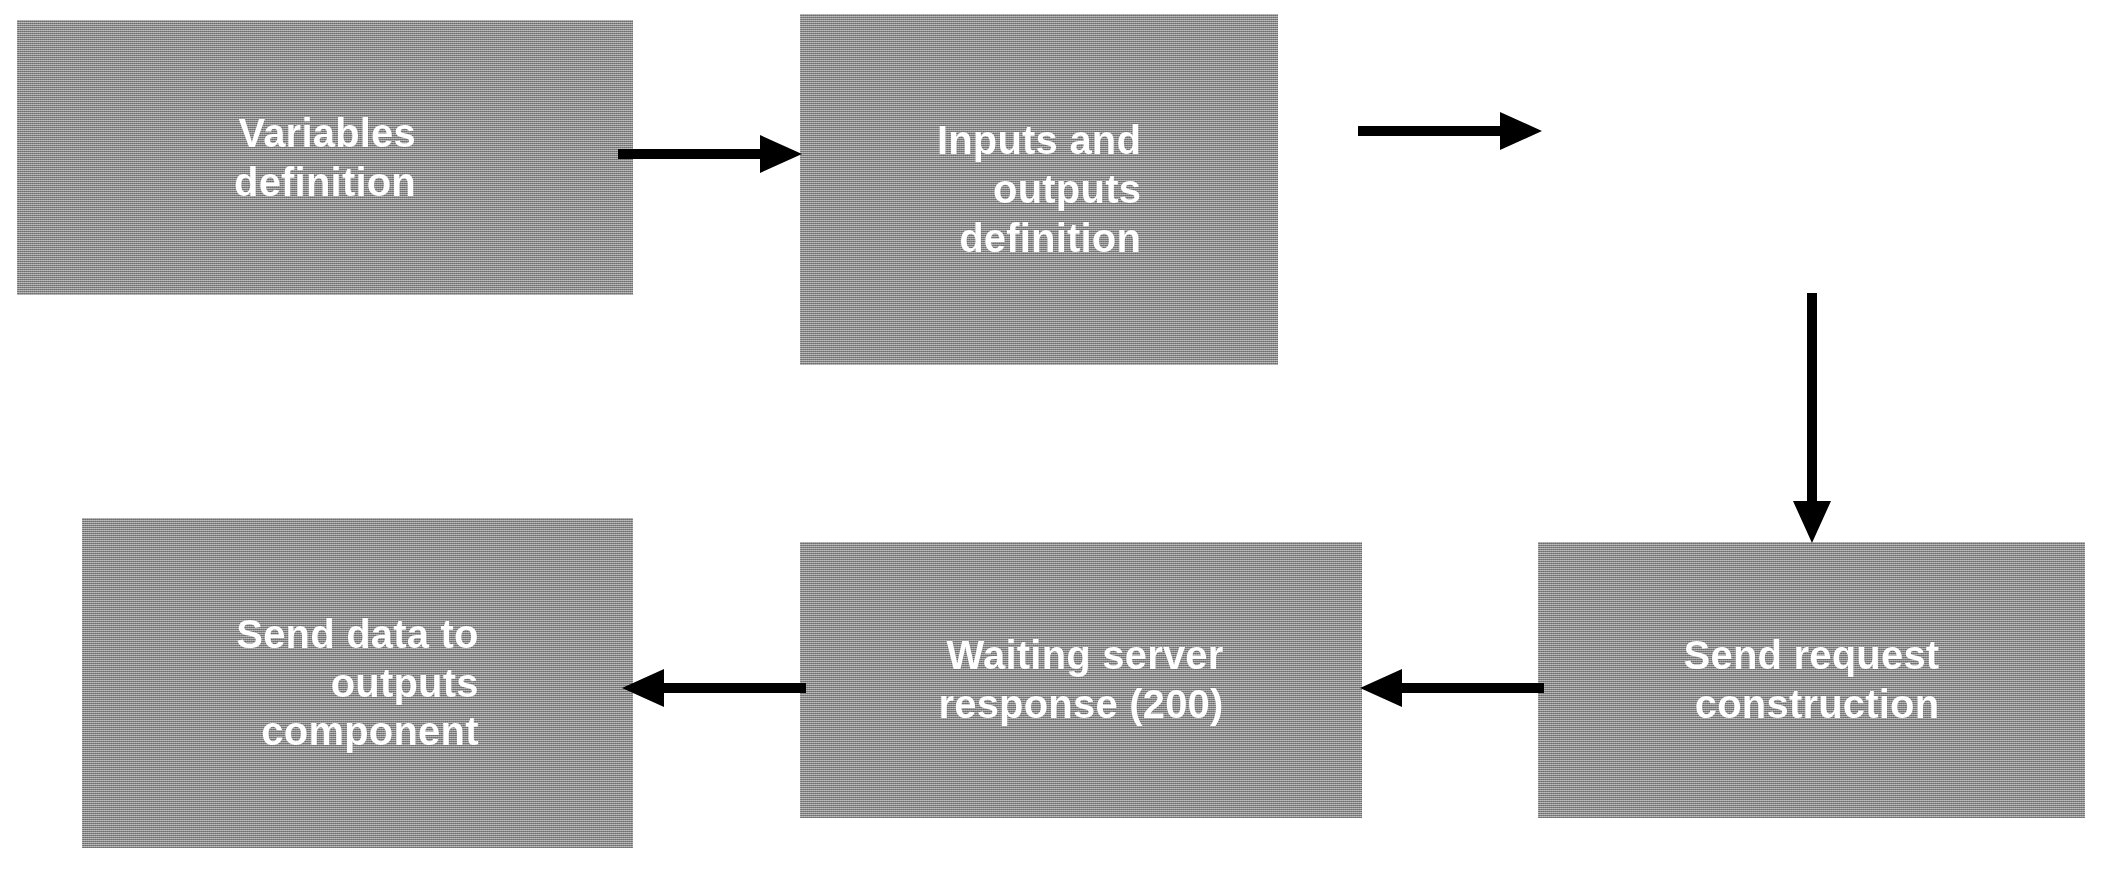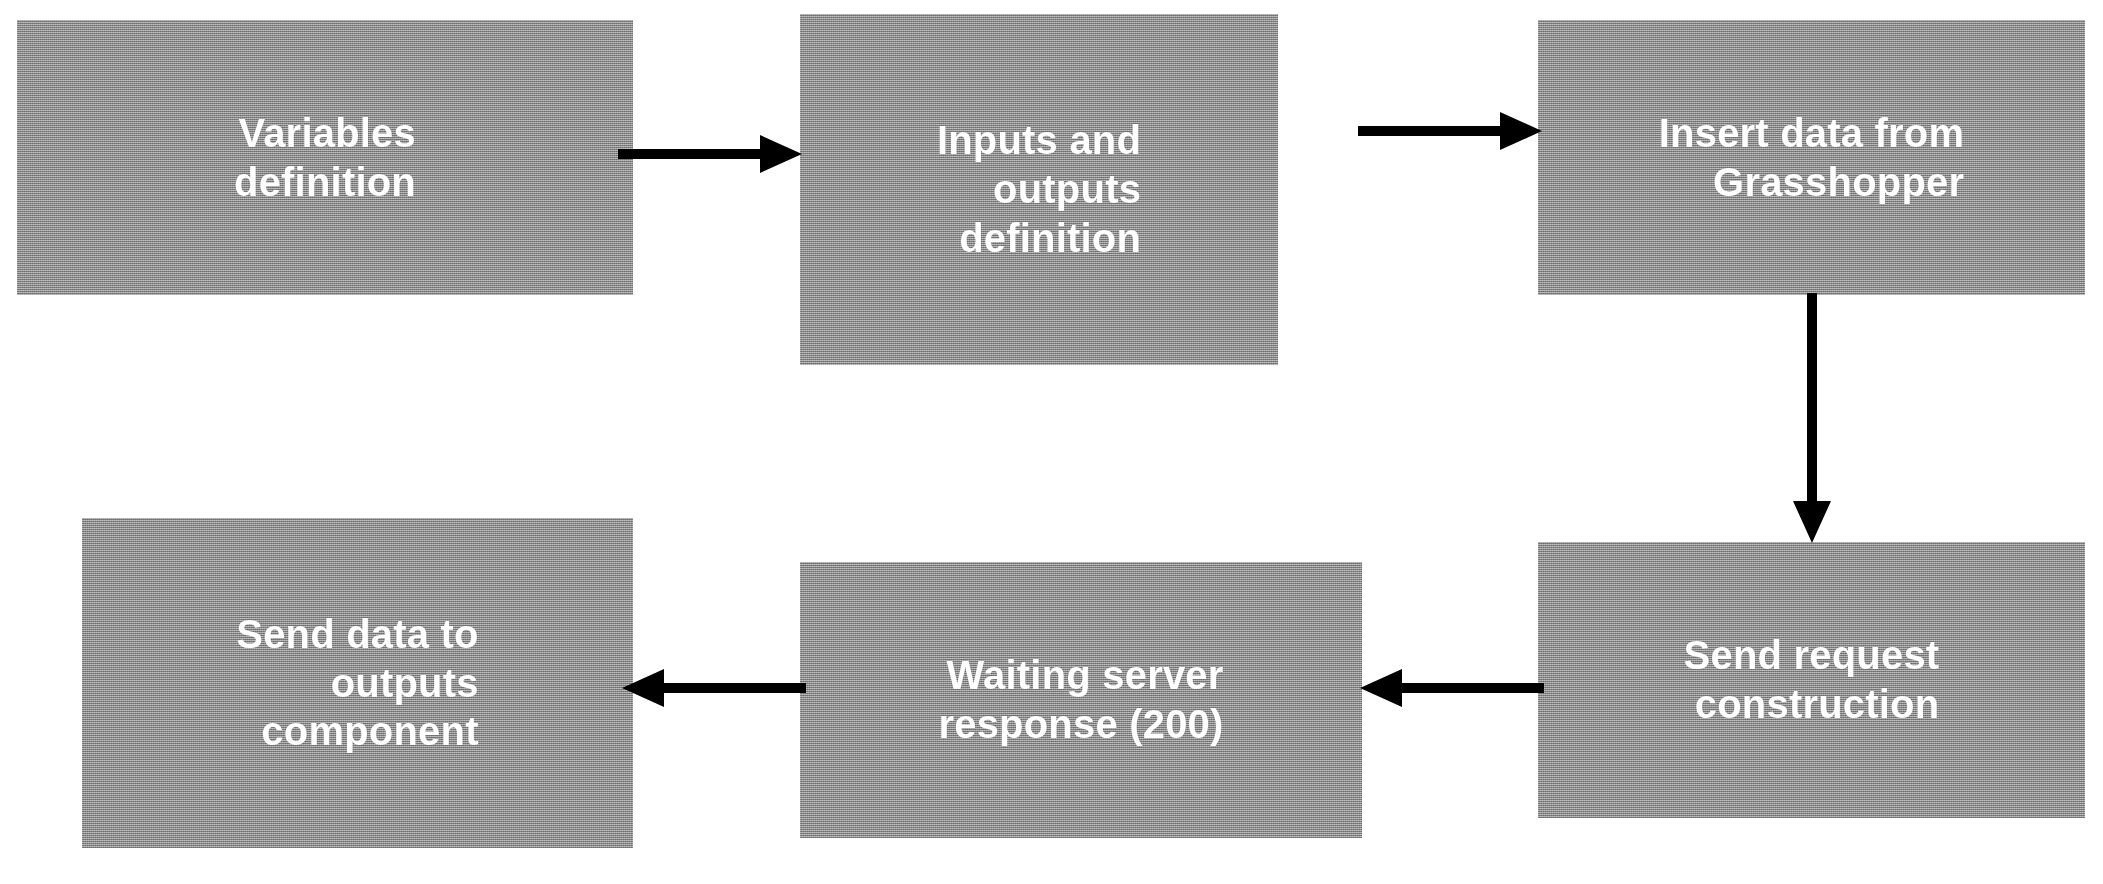--- a/index.html
+++ b/index.html
@@ -64,32 +64,28 @@
     <span class="label">Variables
 definition</span>
   </div>
 
   <div class="node" style="left:800px;top:14px;width:478px;height:351px;">
     <span class="label">Inputs and
 outputs
 definition</span>
   </div>
 
-  <div class="node" style="left:1538px;top:20px;width:547px;height:275px;">
-    <span class="label">Insert data from
-Grasshopper</span>
-  </div>
 
   <div class="node" style="left:82px;top:518px;width:551px;height:330px;">
     <span class="label">Send data to
 outputs
 component</span>
   </div>
 
-  <div class="node" style="left:800px;top:562px;width:562px;height:276px;">
+  <div class="node" style="left:800px;top:542px;width:562px;height:276px;">
     <span class="label">Waiting server
 response (200)</span>
   </div>
 
   <div class="node" style="left:1538px;top:542px;width:547px;height:276px;">
     <span class="label">Send request
 construction</span>
   </div>
 
   <div class="arrow" style="left:618px;top:125px;width:186px;height:58px;">

